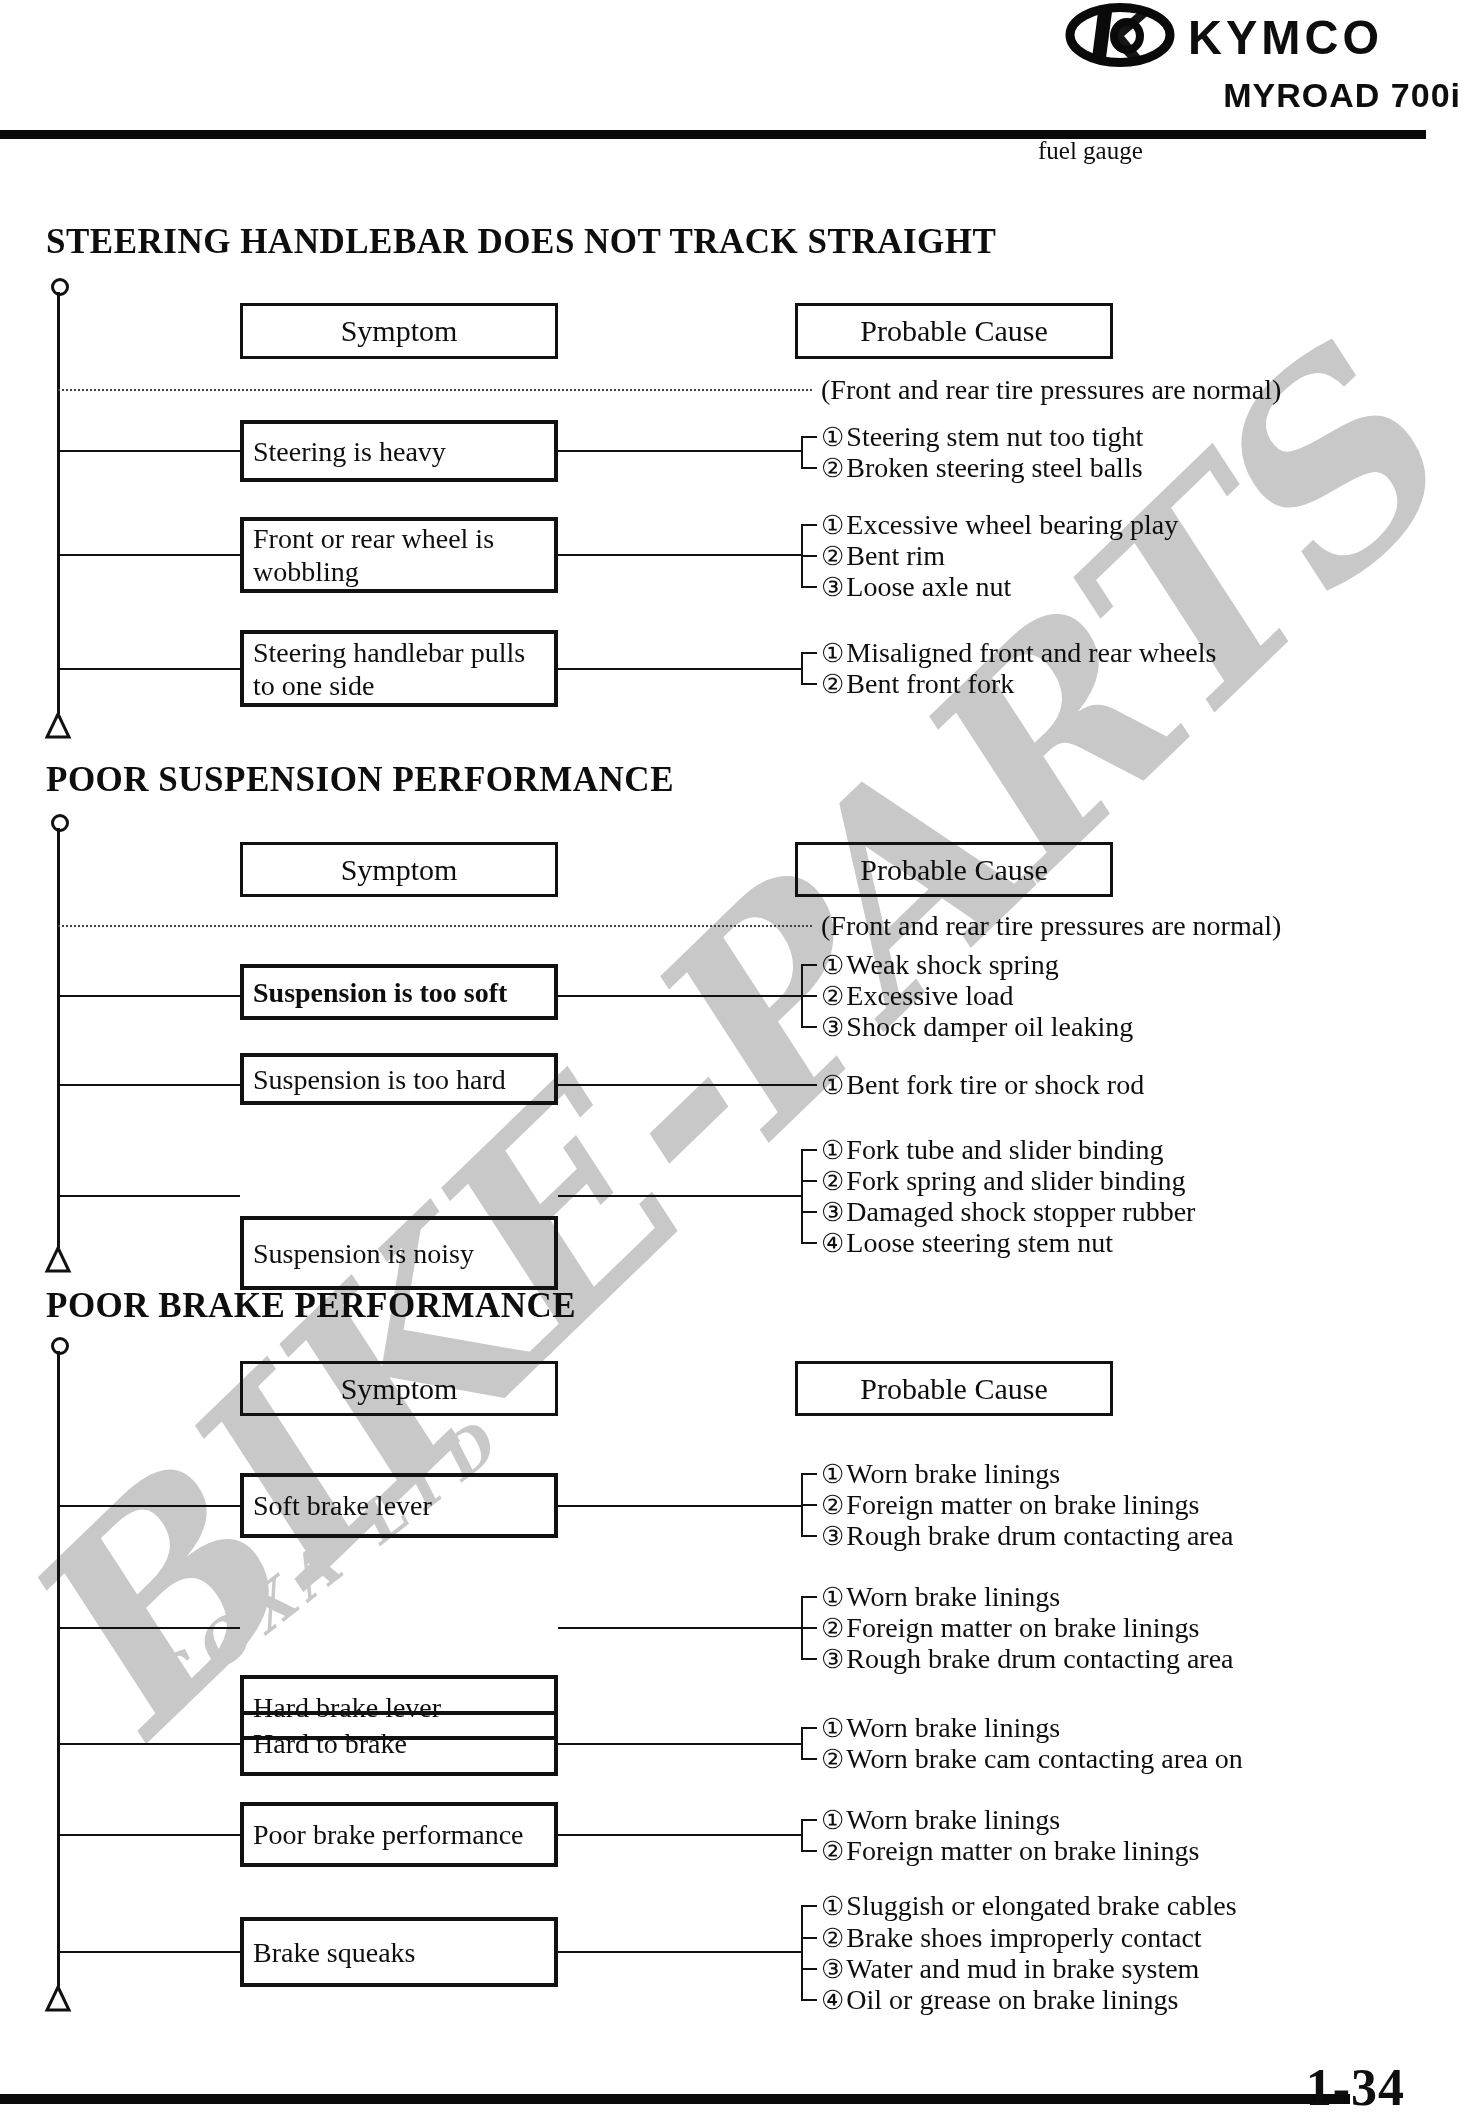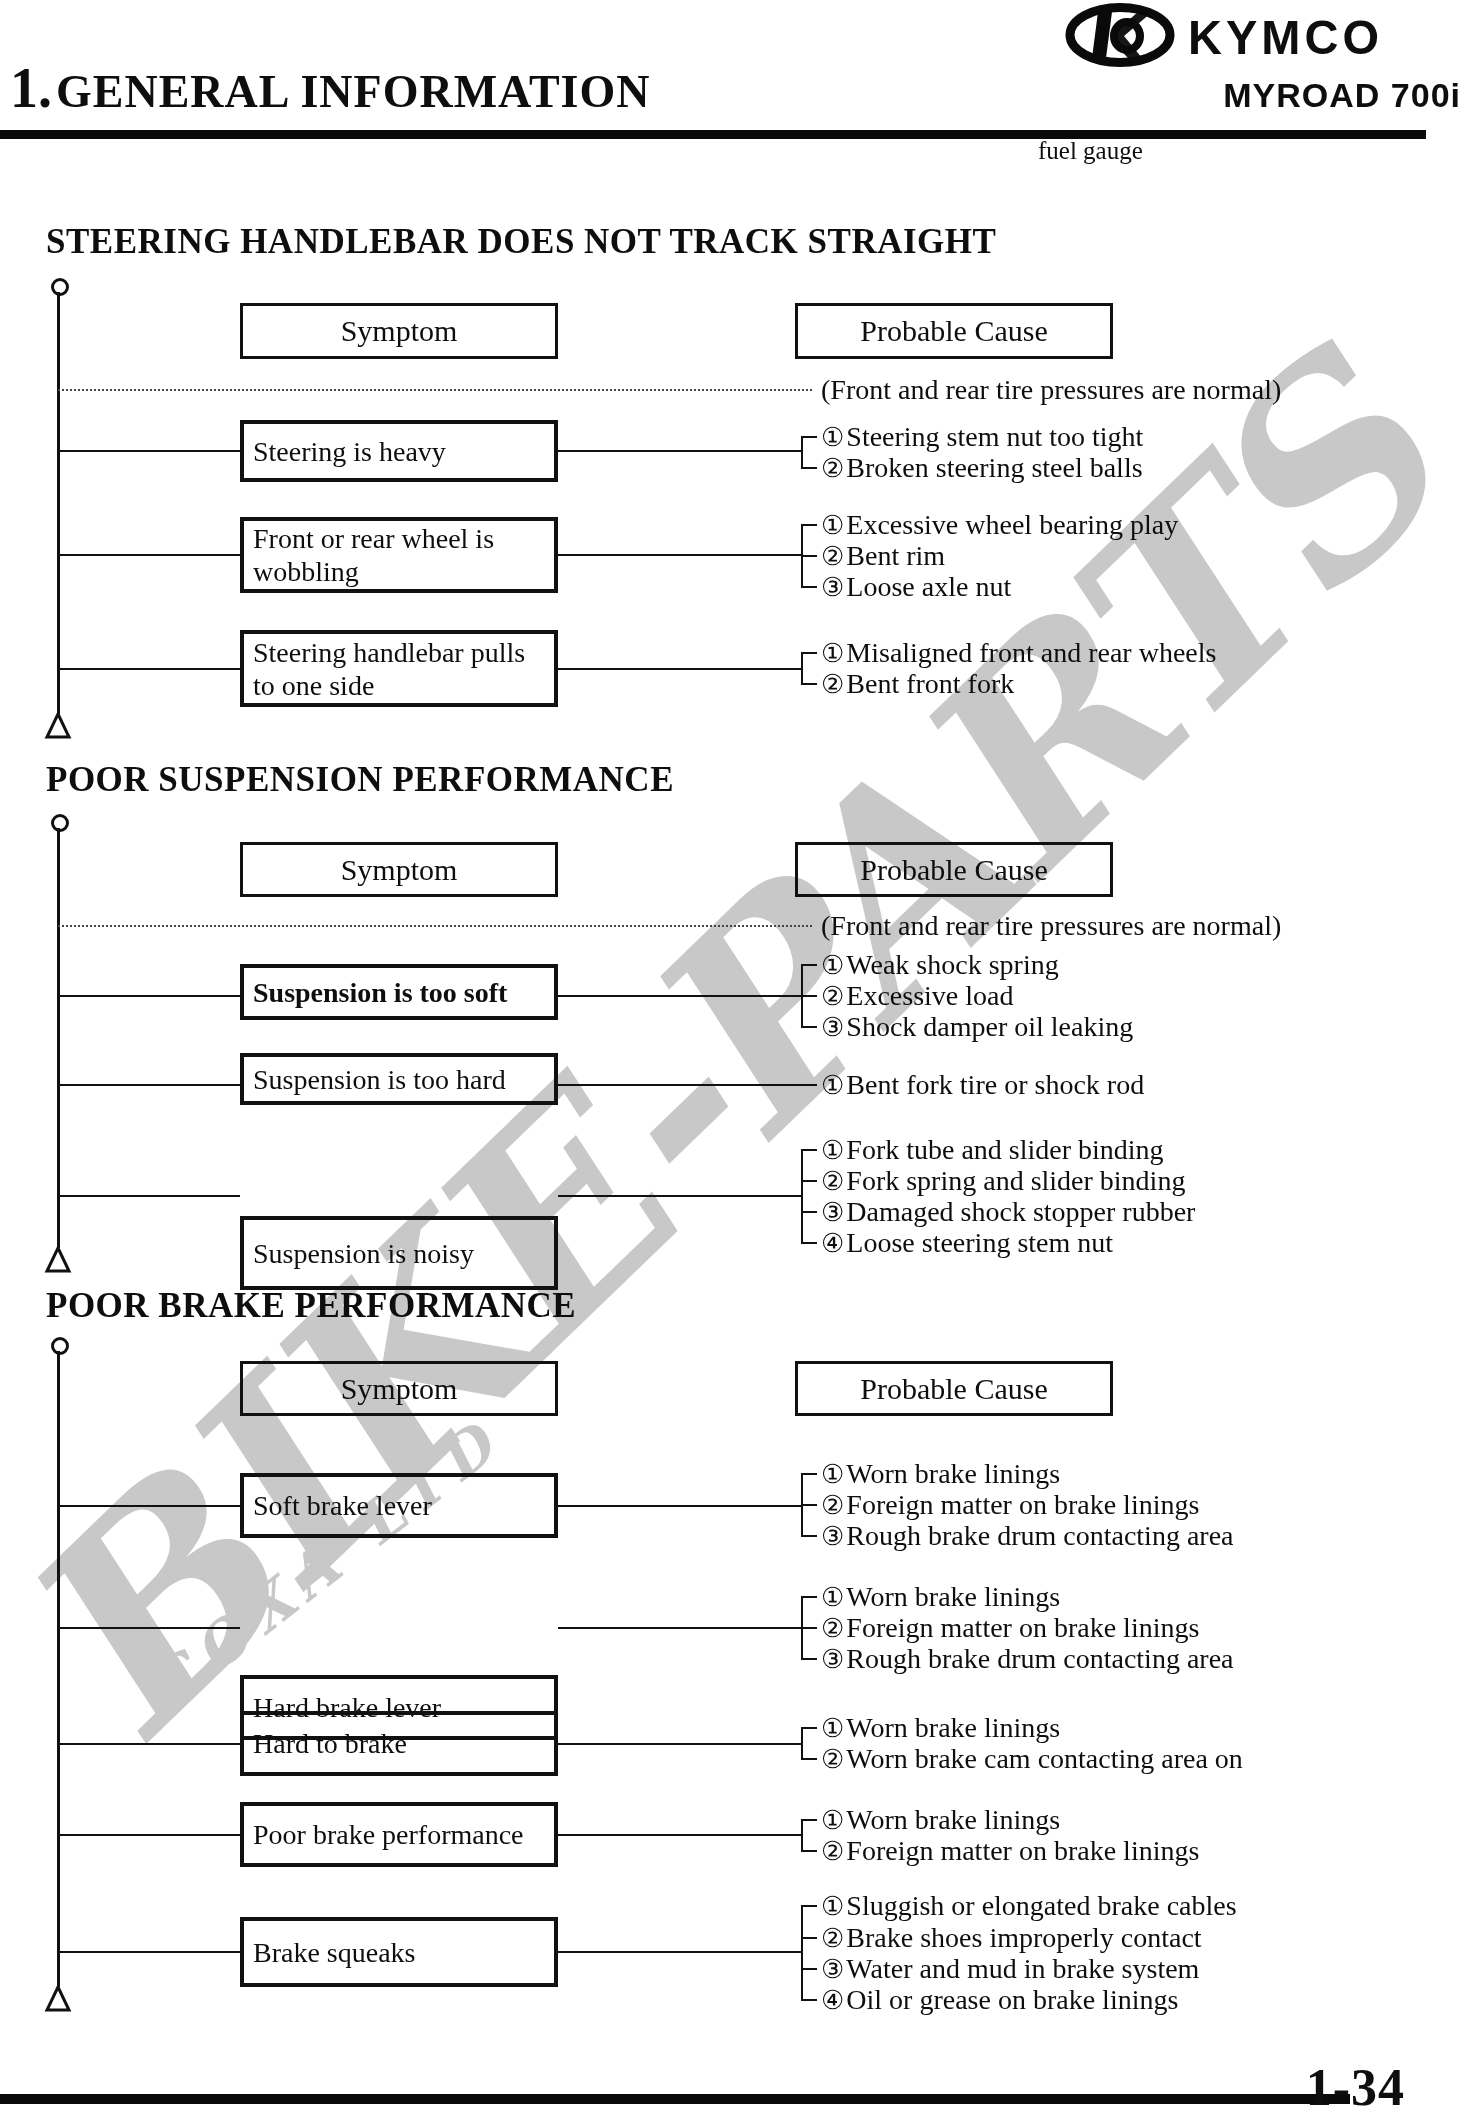--- a/index.html
+++ b/index.html
@@ -47,24 +47,20 @@
 </style>
 </head>
 <body>
 
 <div class="page">
   <div class="wm wm-big">BIKE-PARTS</div>
   <div class="wm wm-small">COXA LTD</div>
 
   <div class="content">
 
-    <div class="title">
-      <span class="t-num">1.</span>
-      <span class="t-txt">GENERAL INFORMATION</span>
-    </div>
     <svg class="abs" style="left:1064px;top:3px;" width="112" height="64" viewBox="0 0 112 64">
       <ellipse cx="56" cy="32" rx="50" ry="27.5" fill="none" stroke="#0a0a0a" stroke-width="9"></ellipse>
       <path d="M34 9 L48 9 L42 55 L28 55 Z" fill="#0a0a0a"></path>
       <ellipse cx="63" cy="33" rx="13" ry="14" fill="none" stroke="#0a0a0a" stroke-width="8"></ellipse>
       <path d="M50 30 L74 9 L88 9 L60 33 L78 55 L64 55 L48 38 Z" fill="#0a0a0a" opacity="0.95"></path>
     </svg>
     <div class="brand">KYMCO</div>
     <div class="model">MYROAD 700i</div>
     <div class="toprule"></div>
     <div class="fuel">fuel gauge</div>

